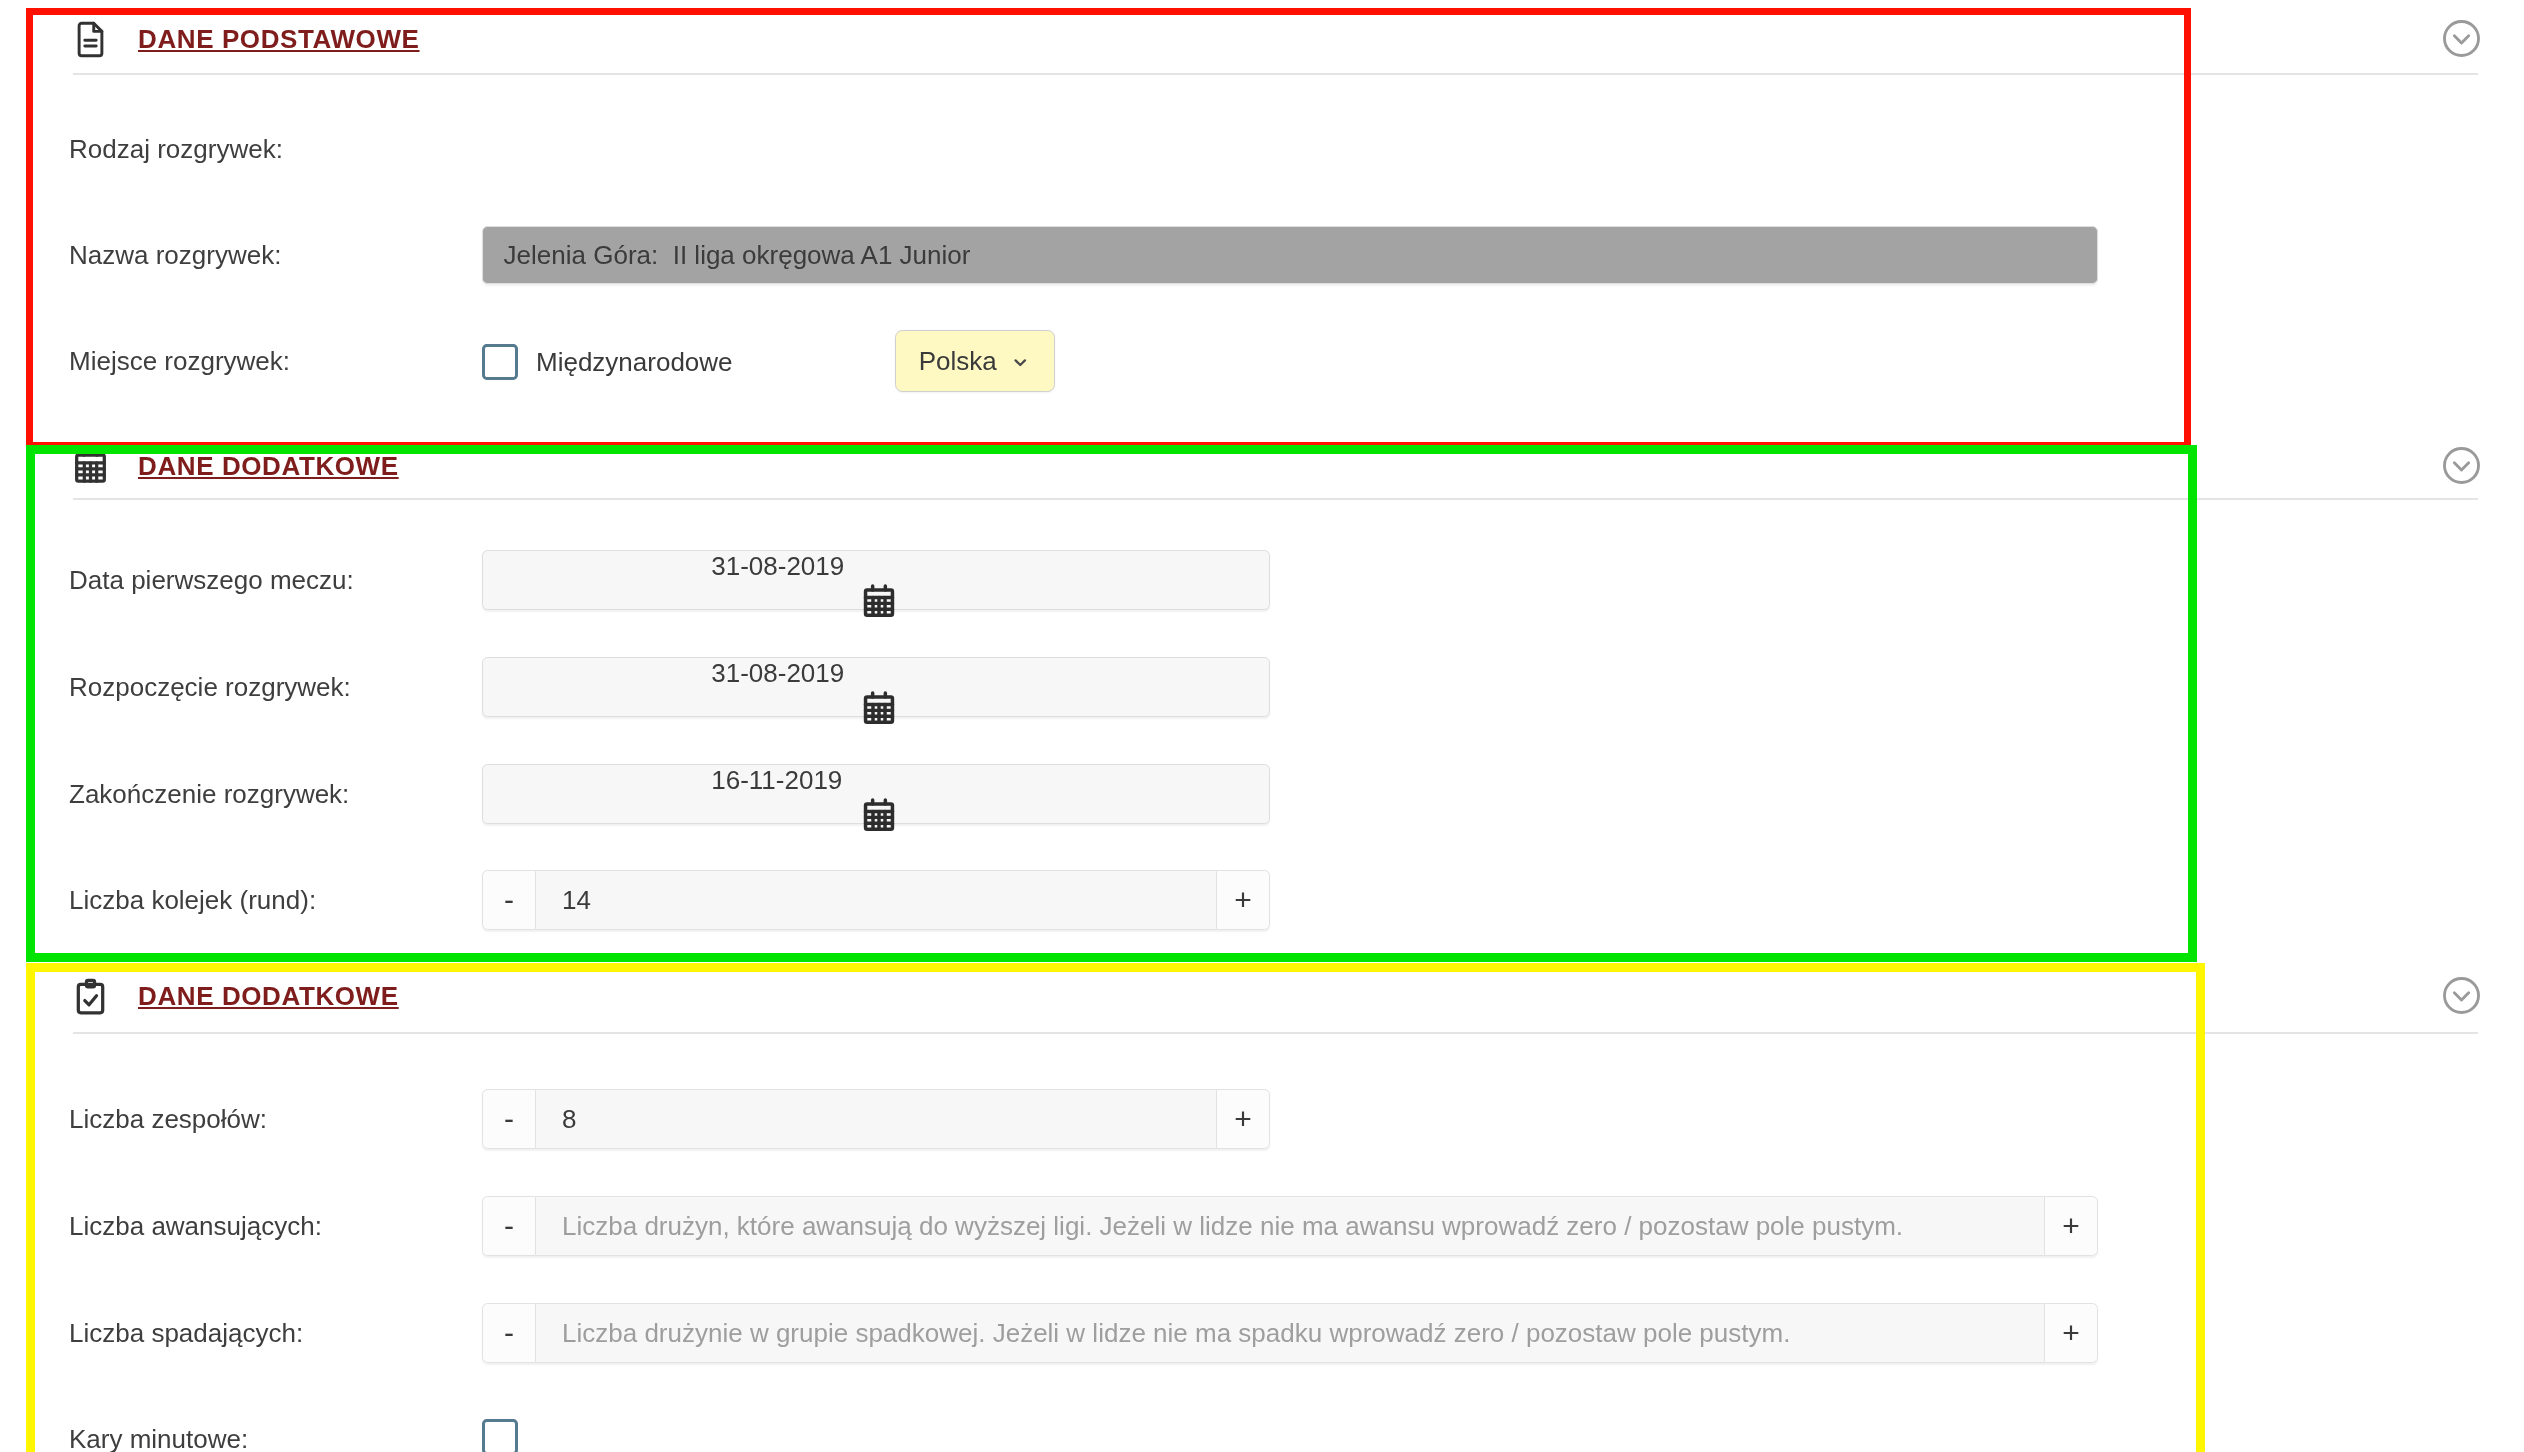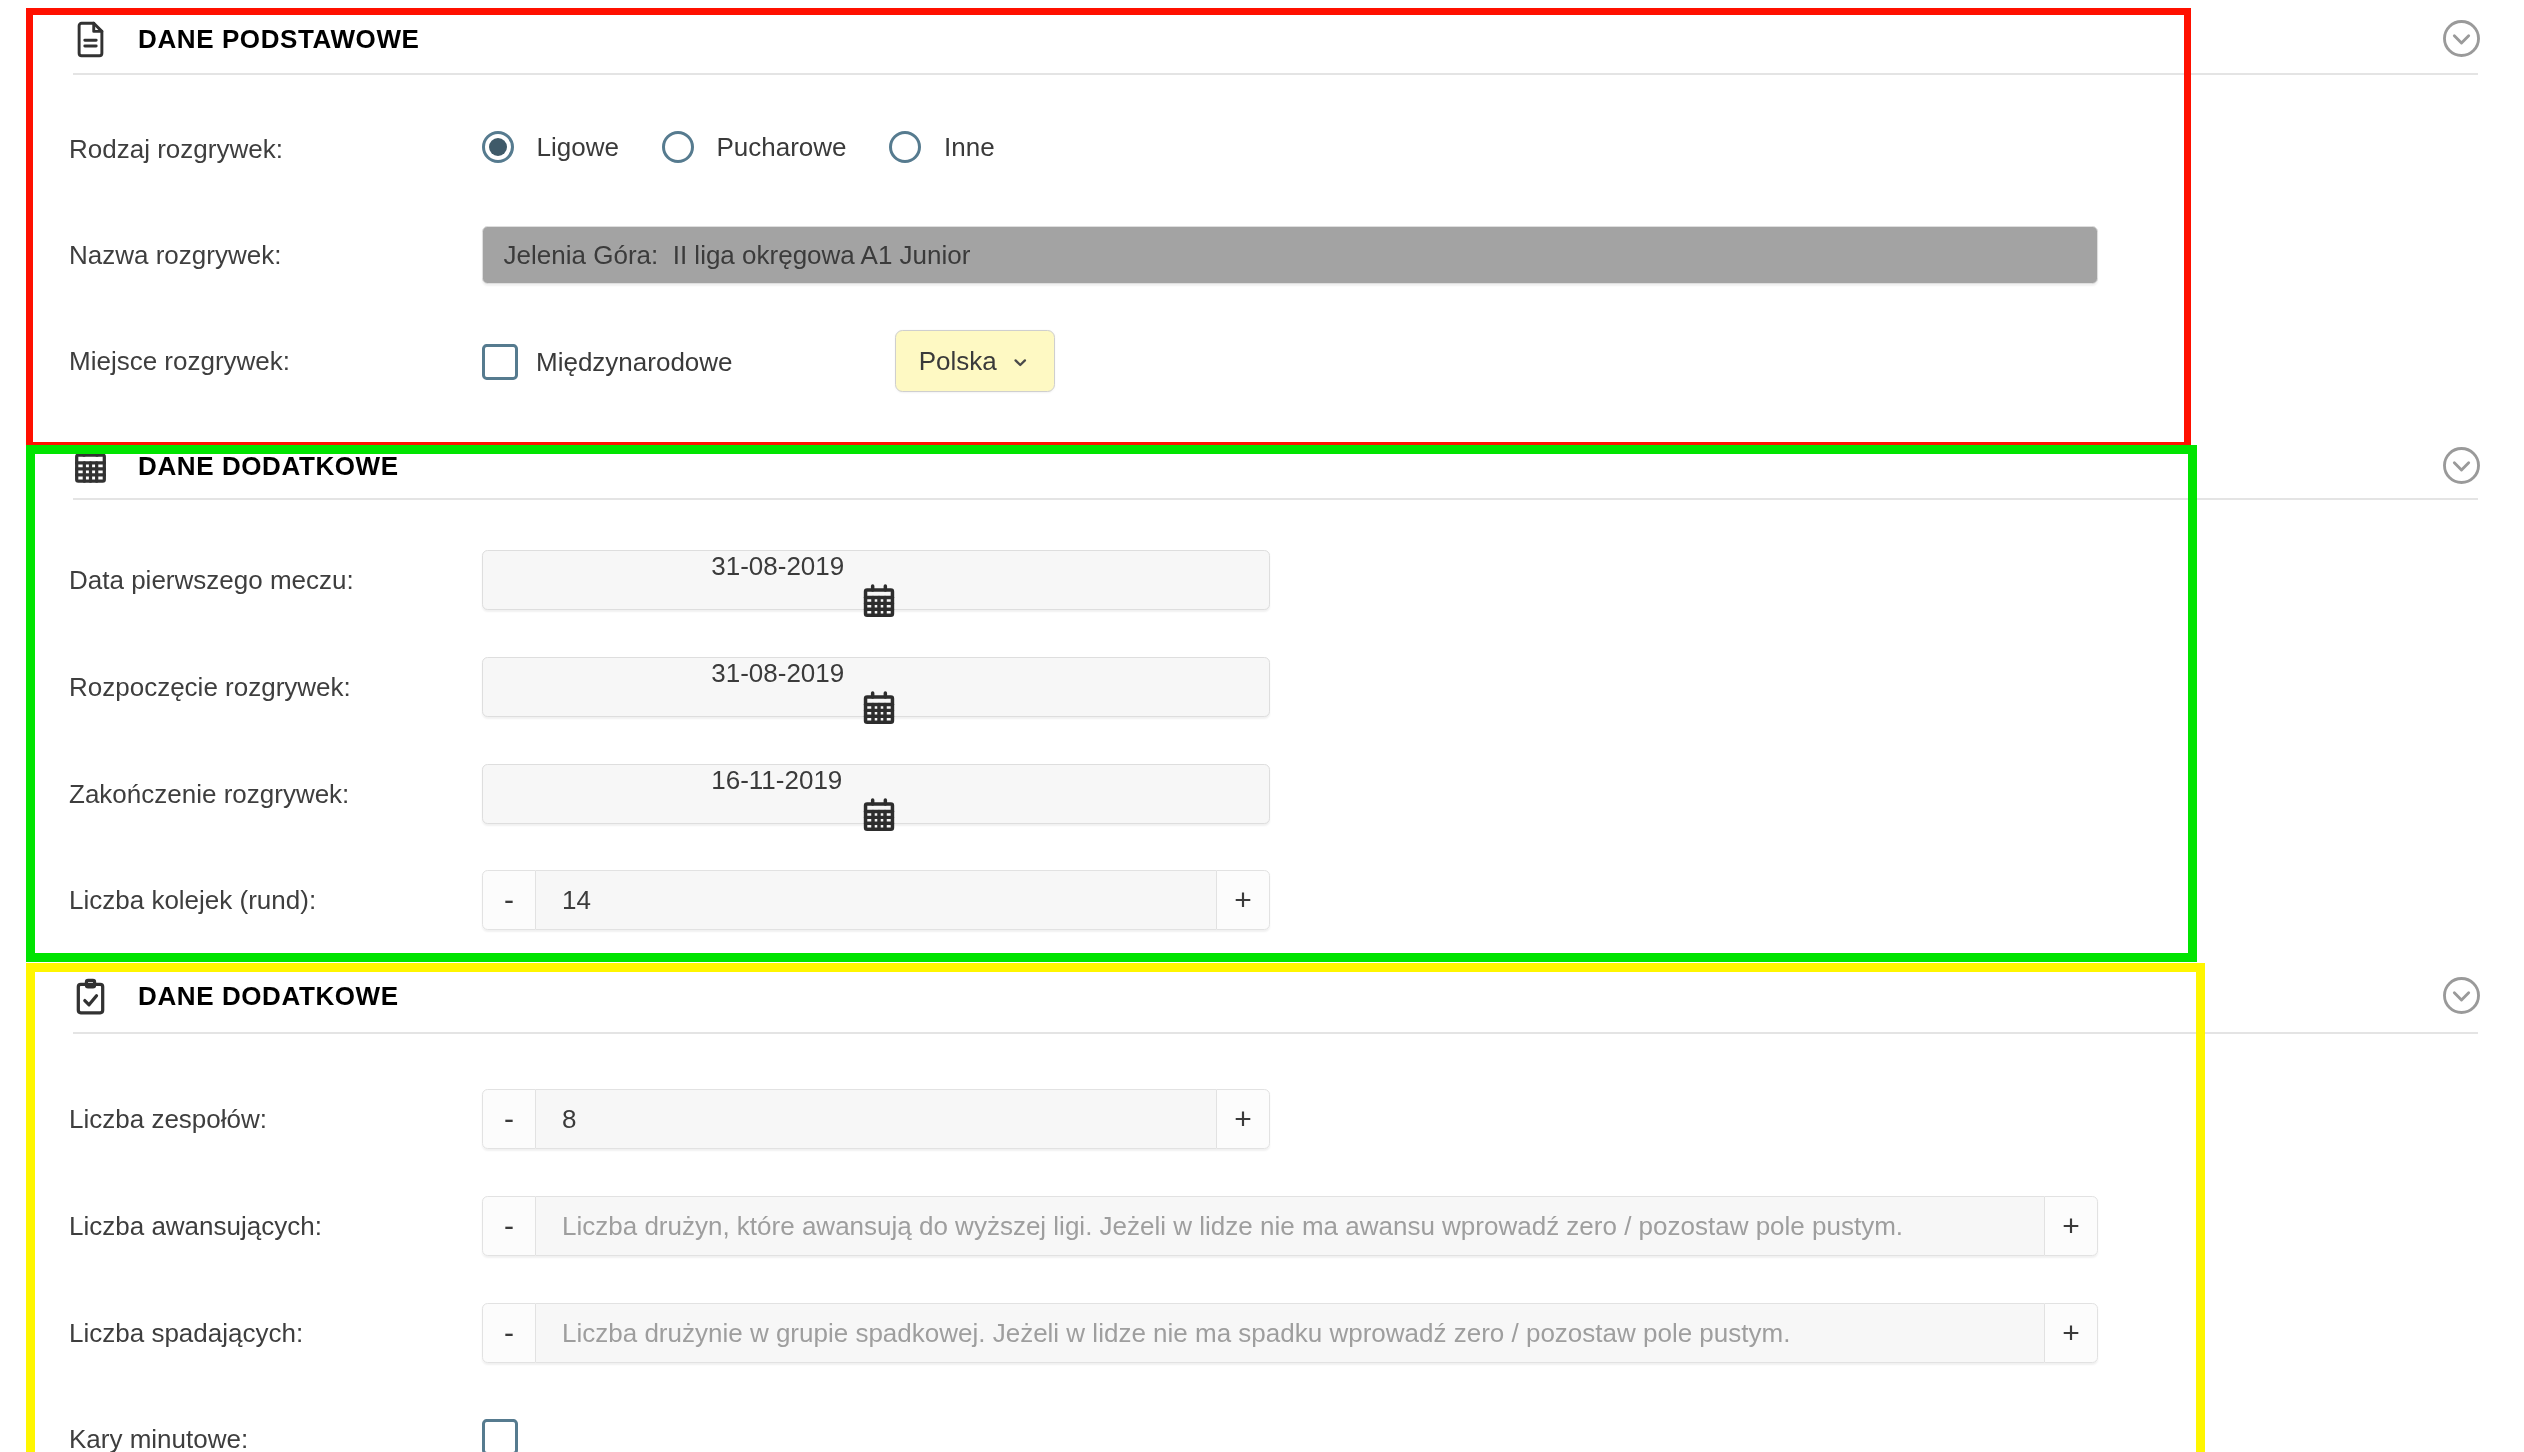--- a/index.html
+++ b/index.html
@@ -9,21 +9,21 @@
   
   .annotation{position:absolute;border-style:solid;pointer-events:none;z-index:6;background:transparent;}
   #ann-1{left:26px;top:7.5px;width:2151px;height:427px;border-width:7.5px;}
   #ann-2{left:26px;top:445px;width:2153px;height:499px;border-width:9.4px;}
   #ann-3{left:26px;top:963px;width:2161px;height:492px;border-width:9.4px;}
 
   
   .section-header{position:absolute;left:71px;display:flex;align-items:center;gap:28px;height:45px;z-index:2;}
   #hdr-1{top:17px}#hdr-2{top:444px}#hdr-3{top:974px}
   .hdr-icon{width:39px;height:39px;color:#323232;flex:none;}
-  .section-title{font-size:26px;font-weight:700;color:#000000;letter-spacing:0.6px;white-space:nowrap;}
+  .section-title{font-size:26px;font-weight:700;color:#7f1d1d;letter-spacing:0.6px;white-space:nowrap;text-decoration:underline;}
 
   .collapse-btn{position:absolute;left:2440px;width:43px;height:43px;background:none;border:none;padding:0;
                 color:#9a9a9a;cursor:pointer;z-index:2;}
   #col-1{top:17px}#col-2{top:444px}#col-3{top:974px}
   .collapse-btn svg{width:43px;height:43px;}
 
   .divider{position:absolute;left:73px;width:2405px;height:1.9px;background:#e4e4e4;}
   #div-1{top:73px}#div-2{top:498px}#div-3{top:1032px}
 
   
@@ -102,34 +102,20 @@
     <span>
       <svg viewBox="0 0 24 24" fill="none" stroke="currentColor" stroke-width="1.6" stroke-linecap="round" stroke-linejoin="round">
         <circle cx="12" cy="12" r="9.5"></circle>
           <path d="M8 10.5l4 4 4-4"></path>
       </svg>
     </span>
   </button>
   <div class="divider" id="div-1"></div>
 
   <div class="form-label" style="top:134px">Rodzaj rozgrywek:</div>
-  <div class="radio-group">
-    <div class="radio-item checked">
-      <span class="radio-circle"></span>
-      <span class="radio-label">Ligowe</span>
-    </div>
-    <div class="radio-item">
-      <span class="radio-circle"></span>
-      <span class="radio-label">Pucharowe</span>
-    </div>
-    <div class="radio-item">
-      <span class="radio-circle"></span>
-      <span class="radio-label">Inne</span>
-    </div>
-  </div>
 
   <div class="form-label" style="top:240px">Nazwa rozgrywek:</div>
   <div class="text-field">
     <input type="text" value="Jelenia Góra:  II liga okręgowa A1 Junior" style="">
   </div>
 
   <div class="form-label" style="top:346px">Miejsce rozgrywek:</div>
   <div class="check-row" id="miedzyn-row">
     <span class="checkbox"></span>
     <span class="check-label">Międzynarodowe</span>

